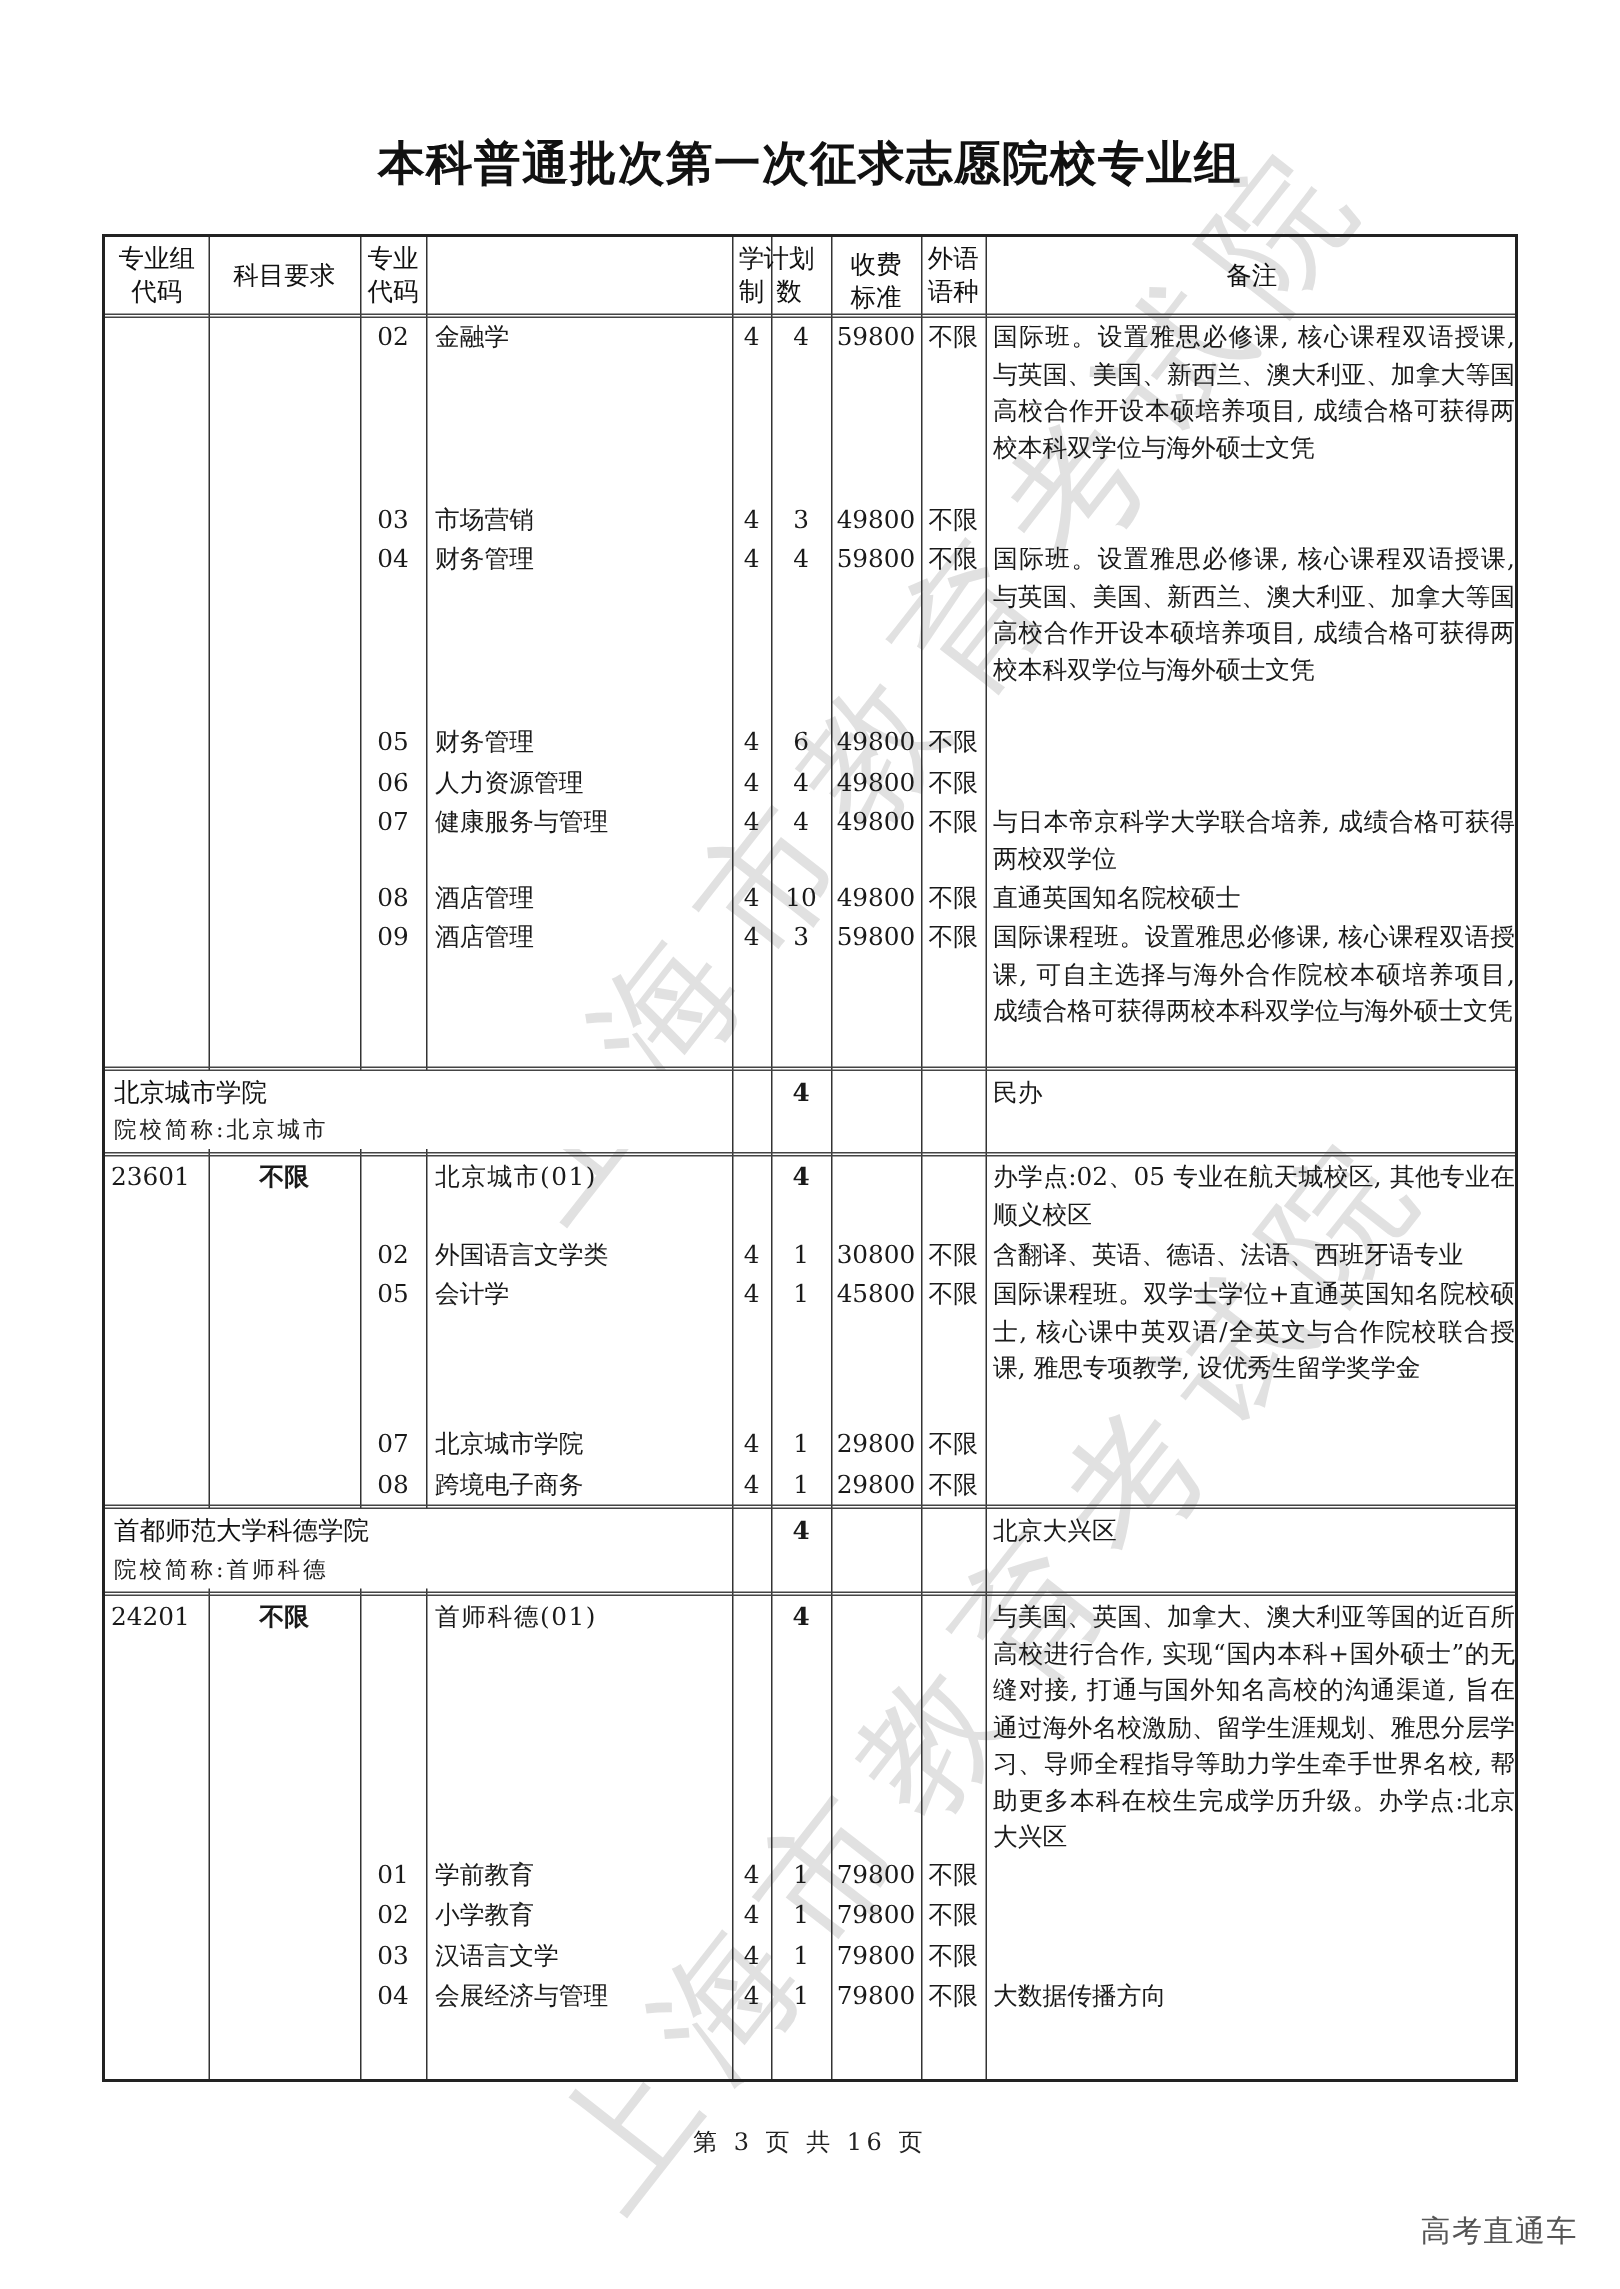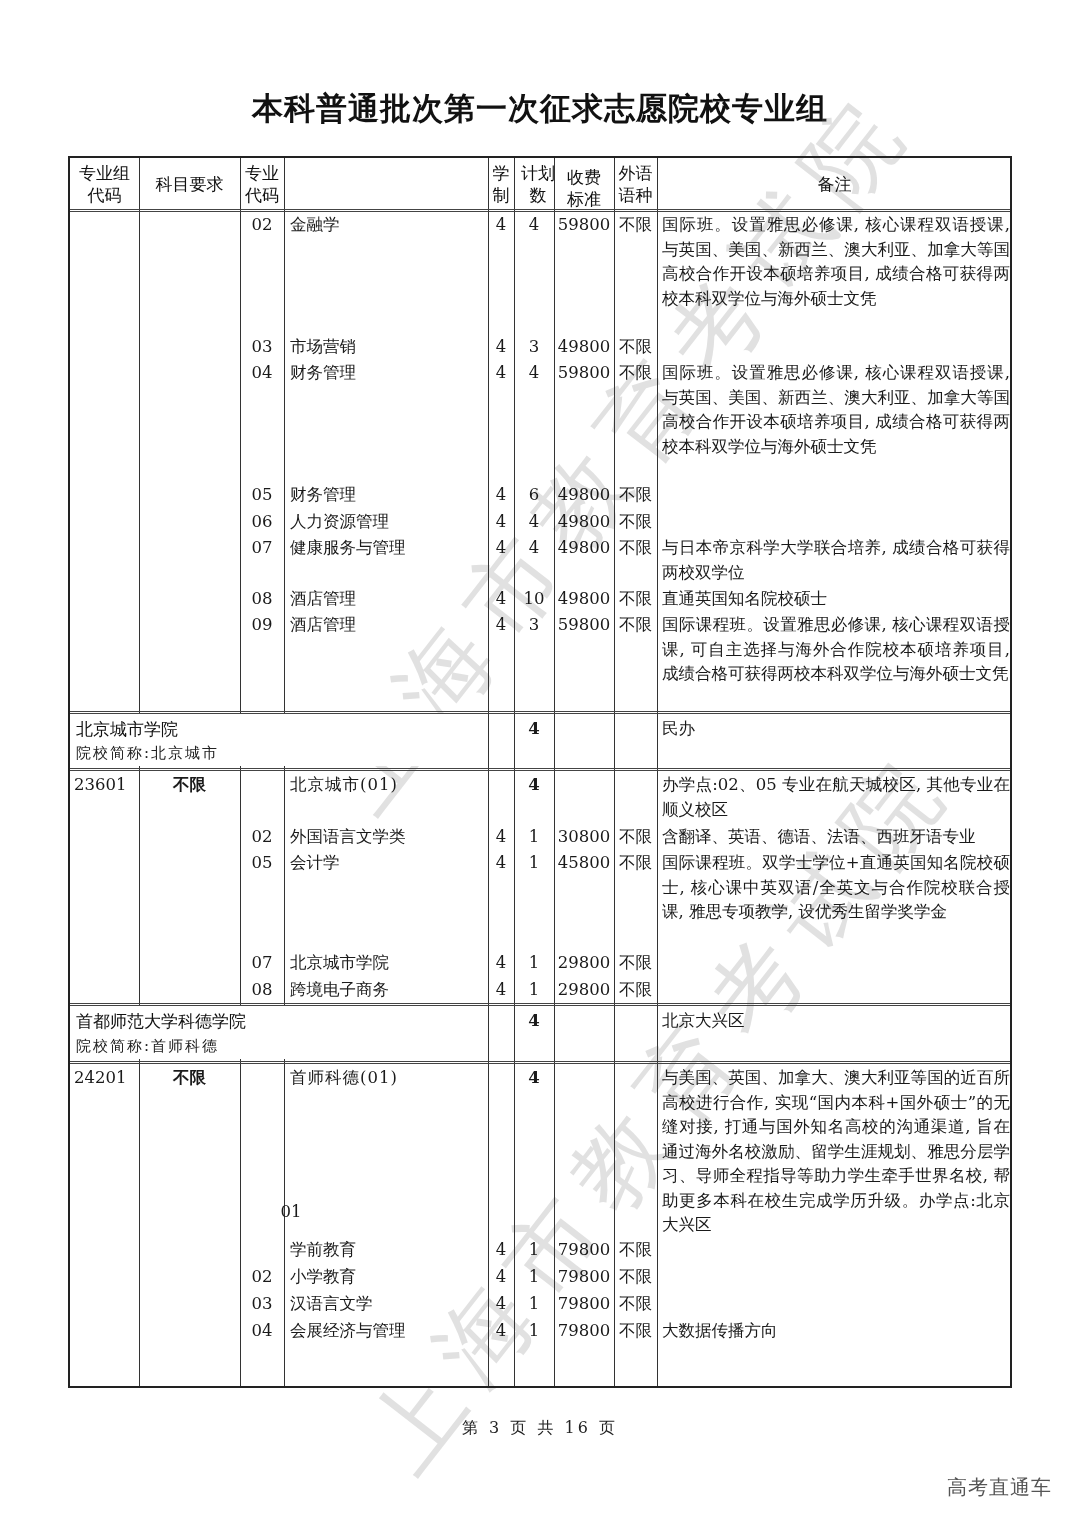--- a/index.html
+++ b/index.html
@@ -72,21 +72,21 @@
         <div>专业</div>
         <div>代码</div>
       </div>
   </div>
   <div class="hdr" style="left:418px; width:26px;">
     <div>
         <div>学</div>
         <div>制</div>
       </div>
   </div>
-  <div class="hdr" style="left:448px; width:40px;">
+  <div class="hdr" style="left:436px; width:40px;">
     <div>
         <div>计划</div>
         <div>数</div>
       </div>
   </div>
   <div class="hdr" style="left:484px; width:60px;align-items:flex-end;">
     <div>
         <div>收费</div>
         <div>标准</div>
       </div>
@@ -235,21 +235,21 @@
 
   <div>
     <div class="cell" style="left:4px;top:907px;">24201</div>
     <div class="cell c sans bold" style="left:69px;width:101px;top:907px;">不限</div>
     <div class="cell" style="left:220px;top:907px;letter-spacing:1px;">首师科德(01)</div>
     <div class="cell c bold" style="left:444px;width:40px;top:907px;">4</div>
     <div class="note" style="top:908px;">与美国、英国、加拿大、澳大利亚等国的近百所高校进行合作, 实现“国内本科+国外硕士”的无缝对接, 打通与国外知名高校的沟通渠道, 旨在通过海外名校激励、留学生涯规划、雅思分层学习、导师全程指导等助力学生牵手世界名校, 帮助更多本科在校生完成学历升级。办学点:北京大兴区</div>
   </div>
 
   <div>
-    <div class="cell c" style="left:170px;width:44px;top:1041px;padding-left:29px;">01</div>
+    <div class="cell c" style="left:170px;width:44px;top:1079px;">01</div>
     <div class="cell" style="left:220px;top:1079px;">学前教育</div>
     <div class="cell c" style="left:418px;width:26px;top:1079px;">4</div>
     <div class="cell c" style="left:444px;width:40px;top:1079px;">1</div>
     <div class="cell c" style="left:484px;width:60px;top:1079px;">79800</div>
     <div class="cell c" style="left:544px;width:43px;top:1079px;">不限</div>
   </div>
   <div>
     <div class="cell c" style="left:170px;width:44px;top:1106px;">02</div>
     <div class="cell" style="left:220px;top:1106px;">小学教育</div>
     <div class="cell c" style="left:418px;width:26px;top:1106px;">4</div>

